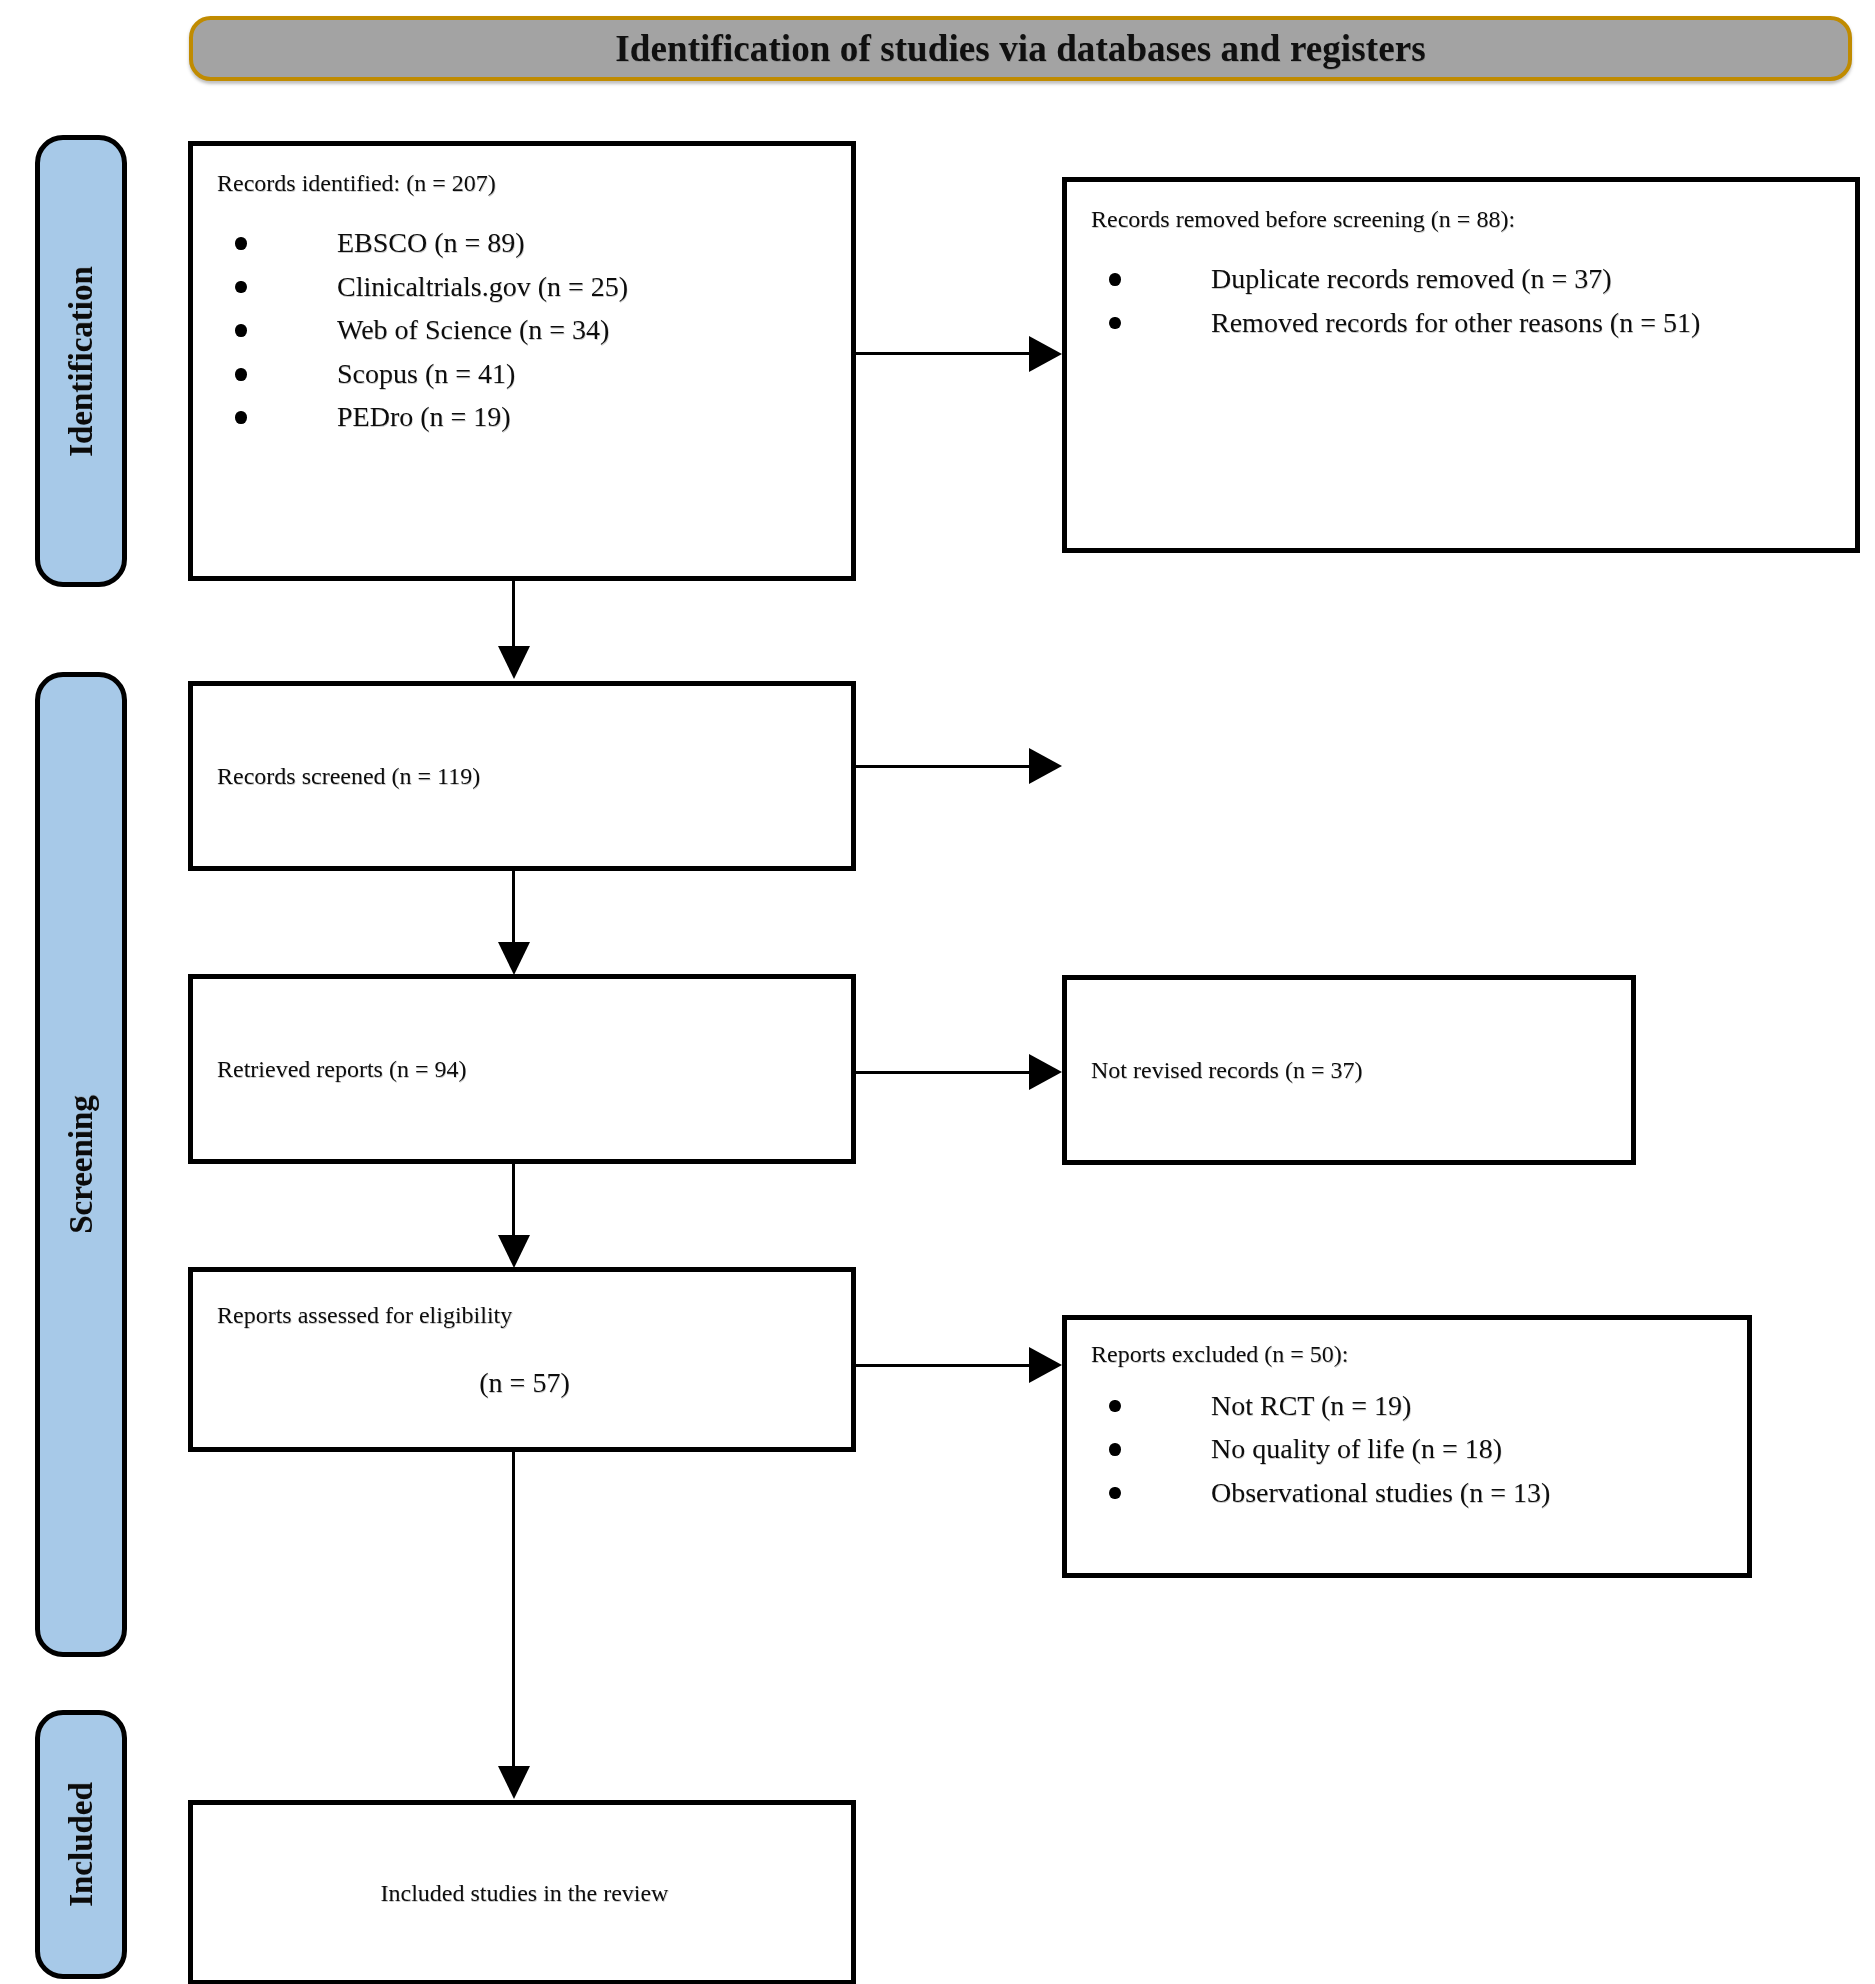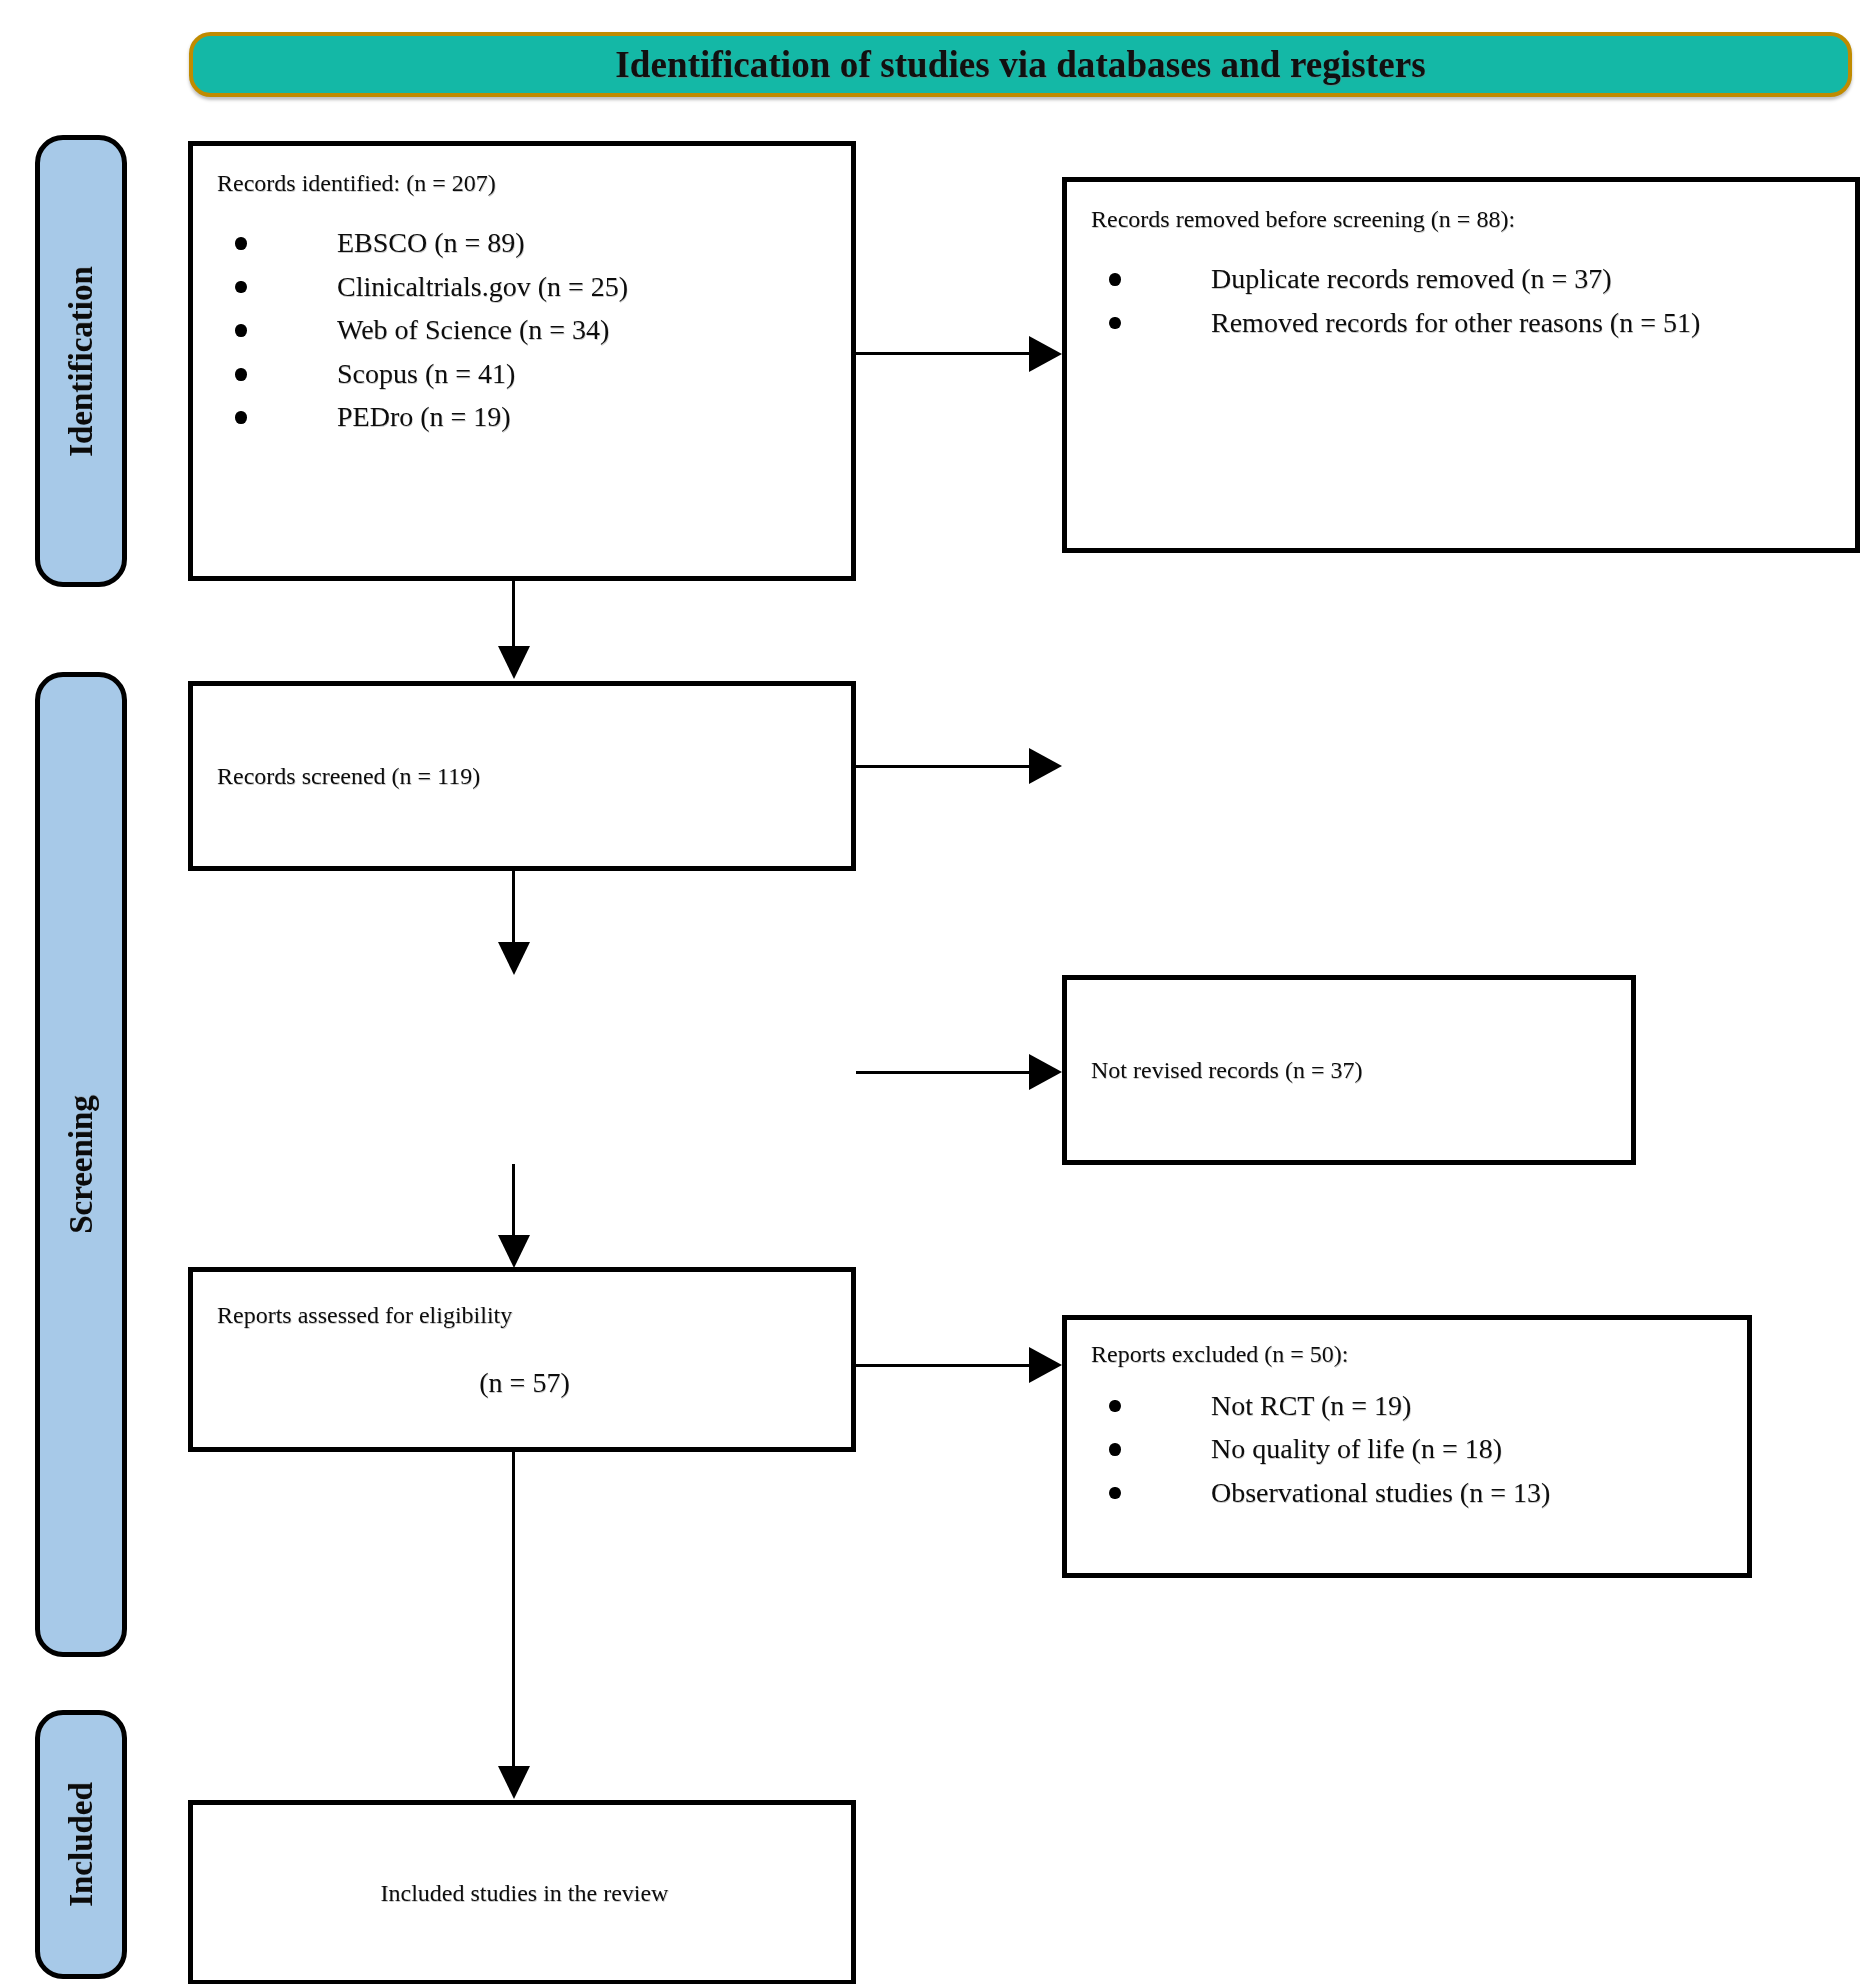--- a/index.html
+++ b/index.html
@@ -15,24 +15,24 @@
     width: 1876px;
     height: 1985px;
     background: #ffffff;
     overflow: hidden;
   }
 
   
   .banner {
     position: absolute;
     left: 189px;
-    top: 32px;
+    top: 16px;
     width: 1663px;
     height: 65px;
-    background: #14b8a6;
+    background: #a3a3a3;
     border: 4.5px solid #C08B00;
     border-radius: 21.7px;
     box-sizing: border-box;
     display: flex;
     align-items: center;
     justify-content: center;
     box-shadow: 0 2.5px 3.2px rgba(0,0,0,0.25);
   }
   .banner-title {
     font-size: 37px;
@@ -213,20 +213,25 @@
   <div class="conn">
     <div class="hline" style="left:856px; top:765px; width:173px;"></div>
     <div class="arrow-right" style="left:1029px; top:748px;"></div>
   </div>
 
   <div class="conn">
     <div class="vline" style="left:512px; top:870px; height:75px;"></div>
     <div class="arrow-down" style="left:498px; top:942px;"></div>
   </div>
 
+  <div class="pbox" style="left:188px; top:974px; width:668px; height:190px;">
+    <div class="pbox-inner vcenter">
+      <div class="btitle">Retrieved reports (n = 94)</div>
+    </div>
+  </div>
 
   <div class="pbox" style="left:1062px; top:975px; width:574px; height:190px;">
     <div class="pbox-inner vcenter">
       <div class="btitle">Not revised records (n = 37)</div>
     </div>
   </div>
 
   <div class="conn">
     <div class="hline" style="left:856px; top:1071px; width:173px;"></div>
     <div class="arrow-right" style="left:1029px; top:1054px;"></div>

